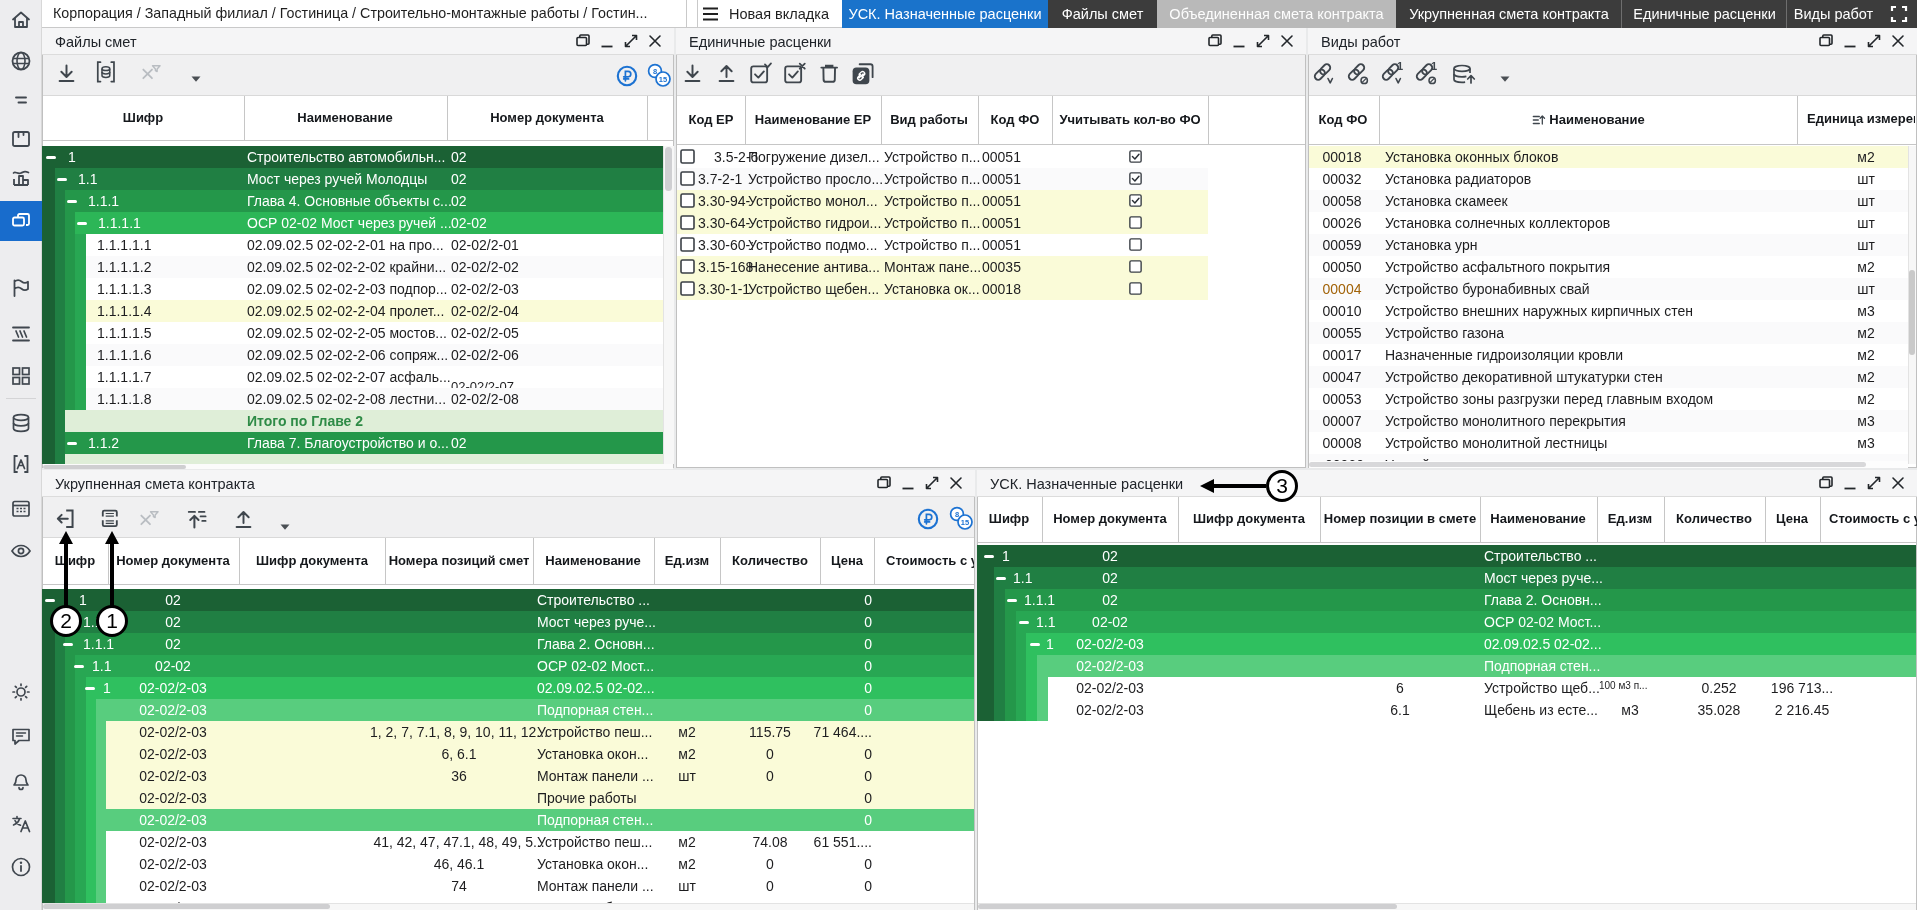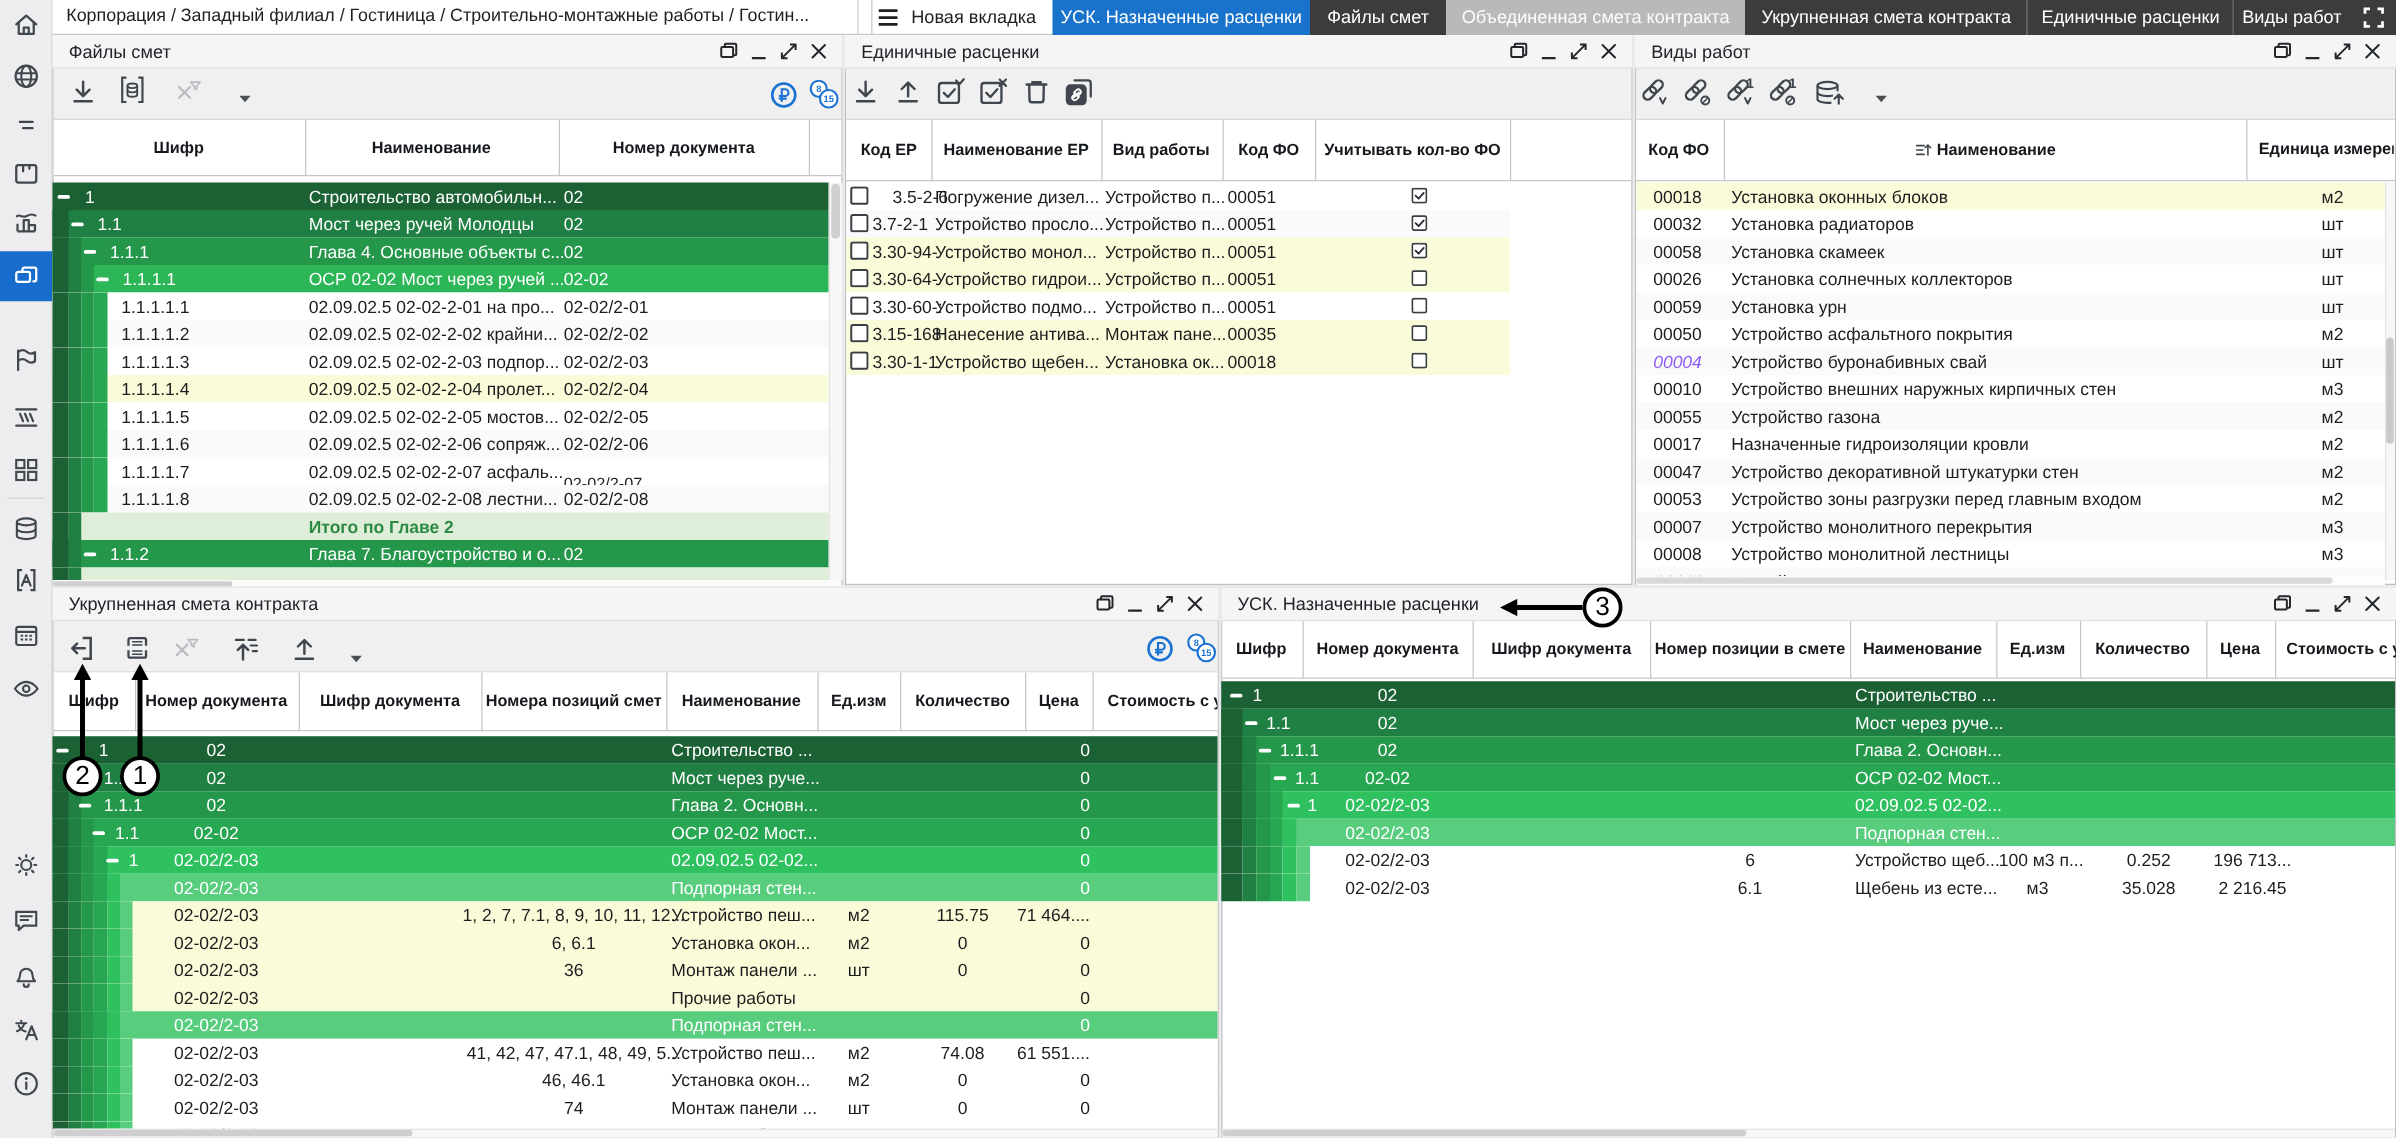--- a/index.html
+++ b/index.html
@@ -532,21 +532,21 @@
 <div style="position:absolute;left:1866px;top:215px;white-space:nowrap;transform:translateX(-50%);font-size:14px;color:#1d1d1f;">шт</div>
 <div style="position:absolute;left:1309px;top:234px;width:599px;height:22px;background:#fafafb"></div>
 <div style="position:absolute;left:1342px;top:237px;white-space:nowrap;transform:translateX(-50%);font-size:14px;color:#1d1d1f;">00059</div>
 <div style="position:absolute;left:1385px;top:237px;white-space:nowrap;font-size:14px;color:#1d1d1f;">Установка урн</div>
 <div style="position:absolute;left:1866px;top:237px;white-space:nowrap;transform:translateX(-50%);font-size:14px;color:#1d1d1f;">шт</div>
 <div style="position:absolute;left:1309px;top:256px;width:599px;height:22px;background:#fff"></div>
 <div style="position:absolute;left:1342px;top:259px;white-space:nowrap;transform:translateX(-50%);font-size:14px;color:#1d1d1f;">00050</div>
 <div style="position:absolute;left:1385px;top:259px;white-space:nowrap;font-size:14px;color:#1d1d1f;">Устройство асфальтного покрытия</div>
 <div style="position:absolute;left:1866px;top:259px;white-space:nowrap;transform:translateX(-50%);font-size:14px;color:#1d1d1f;">м2</div>
 <div style="position:absolute;left:1309px;top:278px;width:599px;height:22px;background:#fafafb"></div>
-<div style="position:absolute;left:1342px;top:281px;white-space:nowrap;transform:translateX(-50%);font-size:14px;color:#8b5cf6;font-style:italic;">00004</div>
+<div style="position:absolute;left:1342px;top:281px;white-space:nowrap;transform:translateX(-50%);font-size:14px;color:#a16207;">00004</div>
 <div style="position:absolute;left:1385px;top:281px;white-space:nowrap;font-size:14px;color:#1d1d1f;">Устройство буронабивных свай</div>
 <div style="position:absolute;left:1866px;top:281px;white-space:nowrap;transform:translateX(-50%);font-size:14px;color:#1d1d1f;">шт</div>
 <div style="position:absolute;left:1309px;top:300px;width:599px;height:22px;background:#fff"></div>
 <div style="position:absolute;left:1342px;top:303px;white-space:nowrap;transform:translateX(-50%);font-size:14px;color:#1d1d1f;">00010</div>
 <div style="position:absolute;left:1385px;top:303px;white-space:nowrap;font-size:14px;color:#1d1d1f;">Устройство внешних наружных кирпичных стен</div>
 <div style="position:absolute;left:1866px;top:303px;white-space:nowrap;transform:translateX(-50%);font-size:14px;color:#1d1d1f;">м3</div>
 <div style="position:absolute;left:1309px;top:322px;width:599px;height:22px;background:#fafafb"></div>
 <div style="position:absolute;left:1342px;top:325px;white-space:nowrap;transform:translateX(-50%);font-size:14px;color:#1d1d1f;">00055</div>
 <div style="position:absolute;left:1385px;top:325px;white-space:nowrap;font-size:14px;color:#1d1d1f;">Устройство газона</div>
 <div style="position:absolute;left:1866px;top:325px;white-space:nowrap;transform:translateX(-50%);font-size:14px;color:#1d1d1f;">м2</div>
@@ -899,21 +899,21 @@
 <div style="position:absolute;left:977px;top:677px;width:939px;height:22px;background:#fff"></div>
 <div style="position:absolute;left:977px;top:677px;width:17px;height:22px;background:#1b6134"></div>
 <div style="position:absolute;left:994px;top:677px;width:10.799999999999955px;height:22px;background:#207f43"></div>
 <div style="position:absolute;left:1004.8px;top:677px;width:10.799999999999955px;height:22px;background:#24974a"></div>
 <div style="position:absolute;left:1015.5999999999999px;top:677px;width:10.799999999999955px;height:22px;background:#28a753"></div>
 <div style="position:absolute;left:1026.3999999999999px;top:677px;width:10.799999999999955px;height:22px;background:#2fc05f"></div>
 <div style="position:absolute;left:1037.1999999999998px;top:677px;width:10.799999999999955px;height:22px;background:#58cd7e"></div>
 <div style="position:absolute;left:1110px;top:680px;white-space:nowrap;transform:translateX(-50%);font-size:14px;color:#1d1d1f;">02-02/2-03</div>
 <div style="position:absolute;left:1400px;top:680px;white-space:nowrap;transform:translateX(-50%);font-size:14px;color:#1d1d1f;">6</div>
 <div style="position:absolute;left:1484px;top:680px;white-space:nowrap;font-size:14px;color:#1d1d1f;">Устройство щеб...</div>
-<div style="position:absolute;left:1599px;top:680px;white-space:nowrap;font-size:14px;color:#1d1d1f;">100 м3 п...</div>
+<div style="position:absolute;left:1599px;top:680px;white-space:nowrap;font-size:10px;color:#1d1d1f;">100 м3 п...</div>
 <div style="position:absolute;left:1719px;top:680px;white-space:nowrap;transform:translateX(-50%);font-size:14px;color:#1d1d1f;">0.252</div>
 <div style="position:absolute;left:1802px;top:680px;white-space:nowrap;transform:translateX(-50%);font-size:14px;color:#1d1d1f;">196 713...</div>
 <div style="position:absolute;left:977px;top:699px;width:939px;height:22px;background:#fff"></div>
 <div style="position:absolute;left:977px;top:699px;width:17px;height:22px;background:#1b6134"></div>
 <div style="position:absolute;left:994px;top:699px;width:10.799999999999955px;height:22px;background:#207f43"></div>
 <div style="position:absolute;left:1004.8px;top:699px;width:10.799999999999955px;height:22px;background:#24974a"></div>
 <div style="position:absolute;left:1015.5999999999999px;top:699px;width:10.799999999999955px;height:22px;background:#28a753"></div>
 <div style="position:absolute;left:1026.3999999999999px;top:699px;width:10.799999999999955px;height:22px;background:#2fc05f"></div>
 <div style="position:absolute;left:1037.1999999999998px;top:699px;width:10.799999999999955px;height:22px;background:#58cd7e"></div>
 <div style="position:absolute;left:1110px;top:702px;white-space:nowrap;transform:translateX(-50%);font-size:14px;color:#1d1d1f;">02-02/2-03</div>

